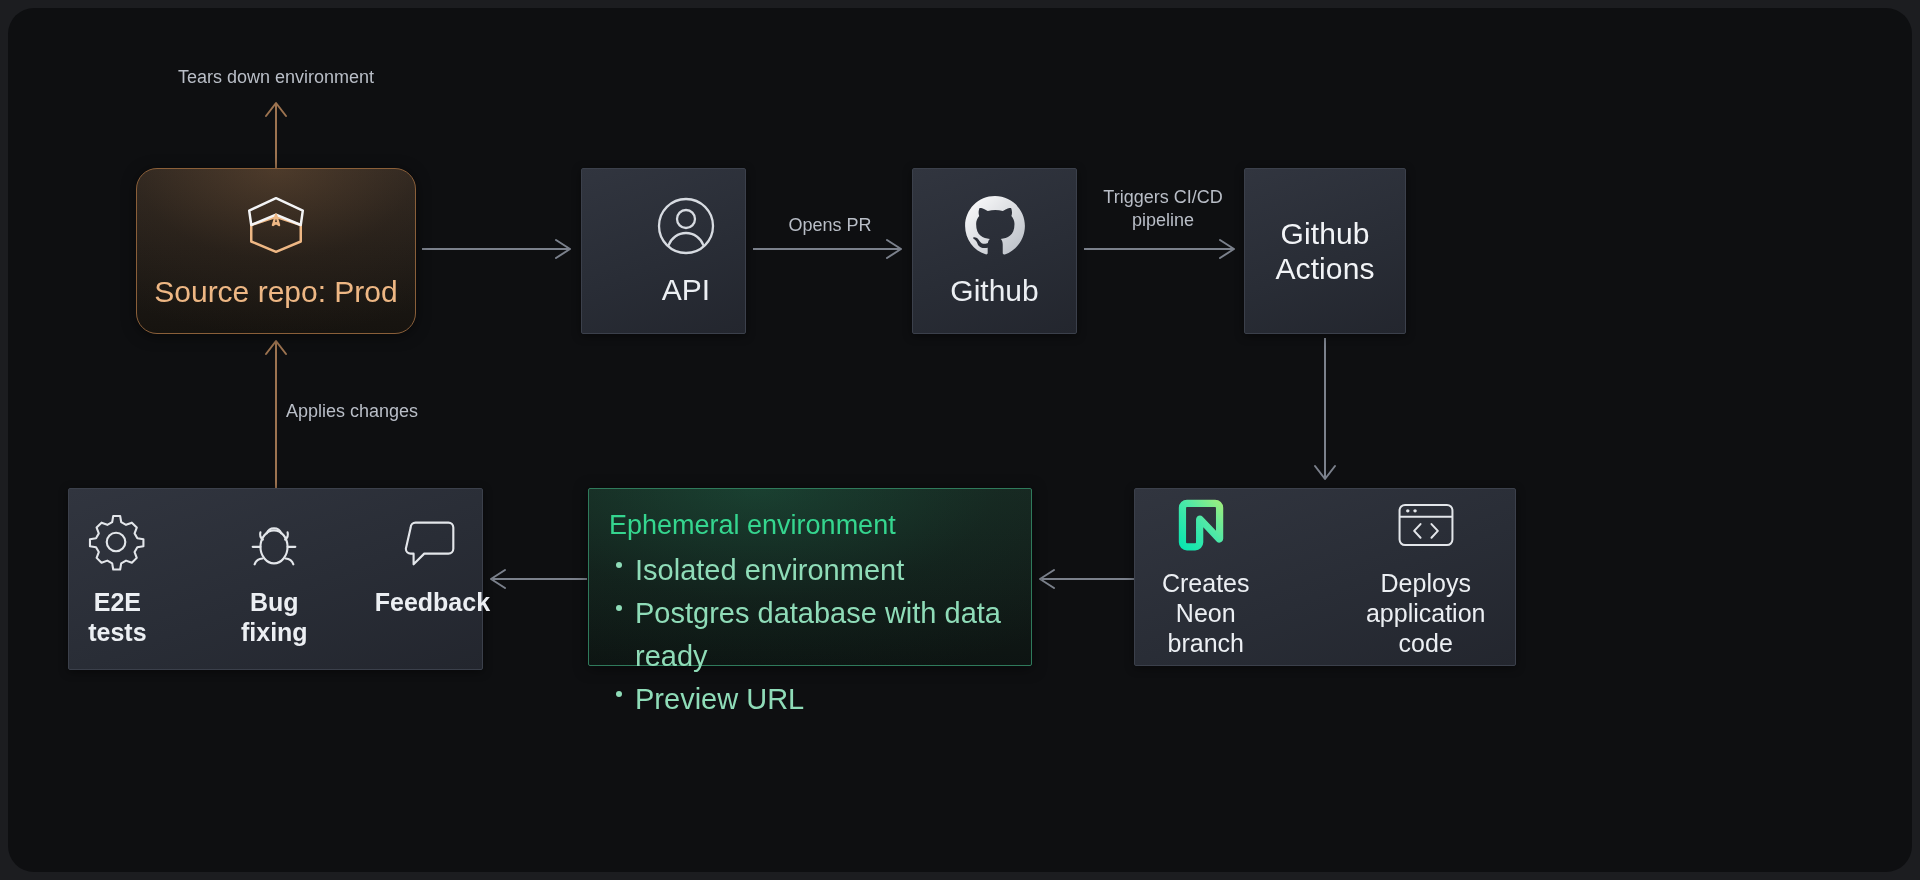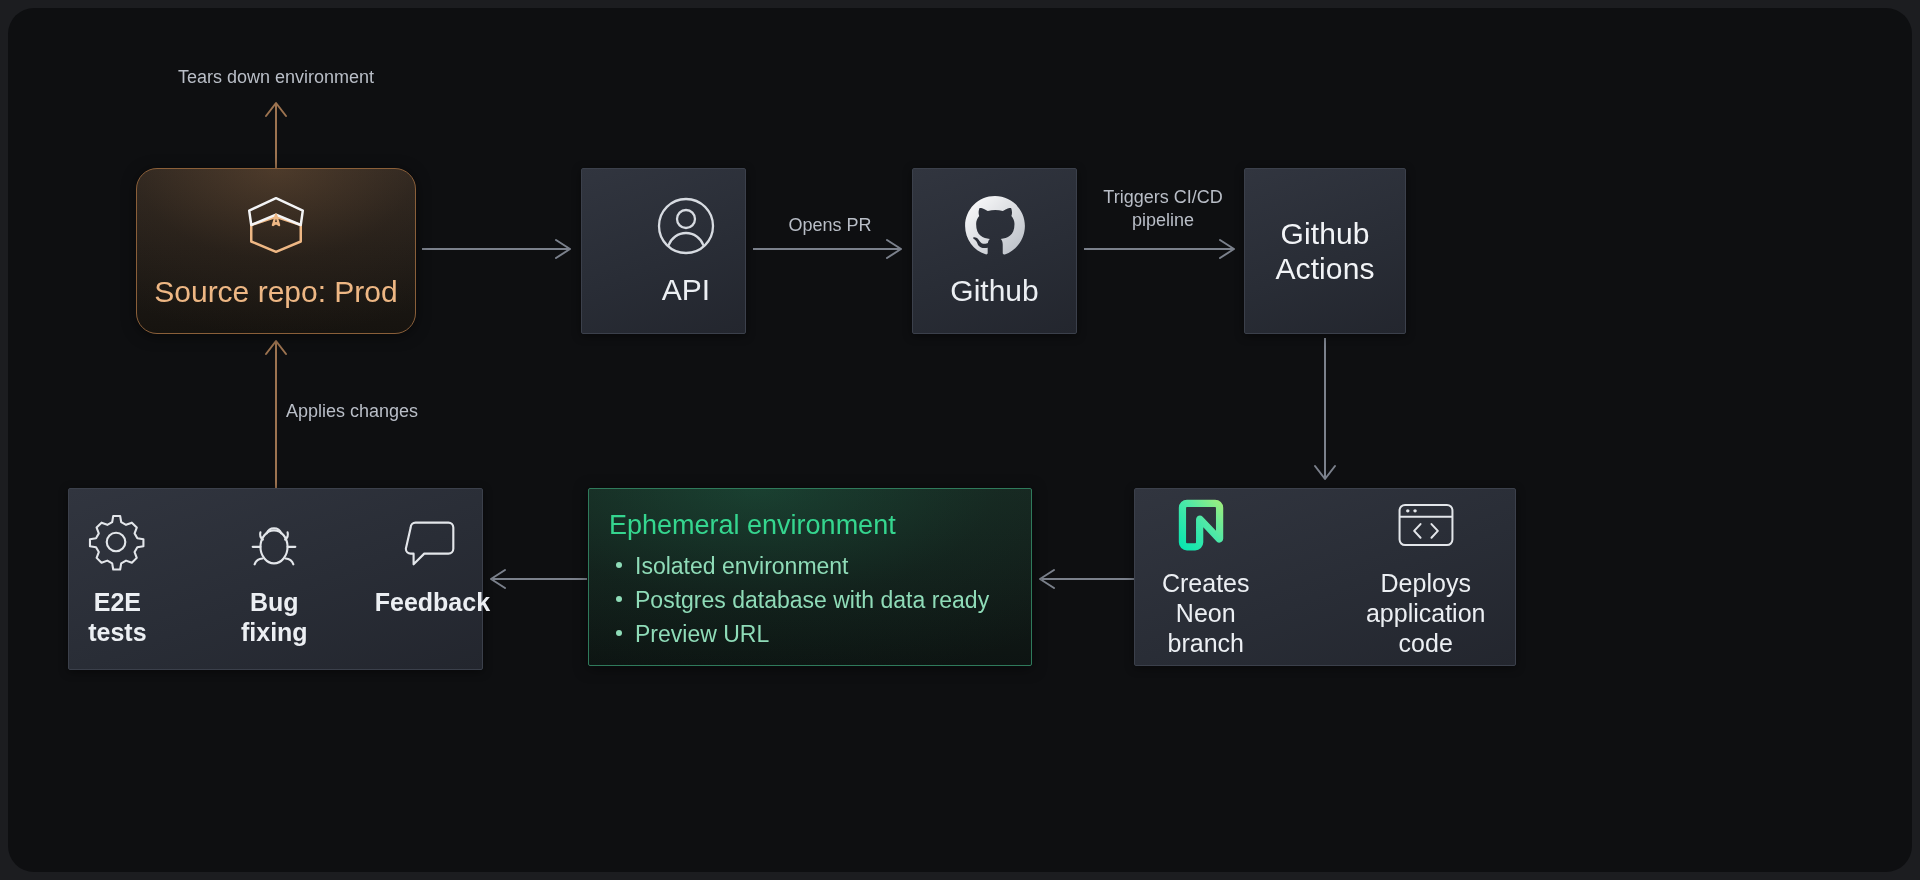--- a/index.html
+++ b/index.html
@@ -84,21 +84,21 @@
     margin: 0 0 8px 0;
     line-height: 1.2;
   }
   #eph-list {
     margin: 0;
     padding: 0 0 0 24px;
     list-style: none;
   }
   #eph-list li {
     color: #8fdcb8;
-    font-size: 23px;
+    font-size: 29px;
     line-height: 1.48;
     position: relative;
     padding-left: 2px;
   }
   #eph-list li::before {
     content: "";
     position: absolute;
     left: -17px;
     top: 13px;
     width: 6px;

